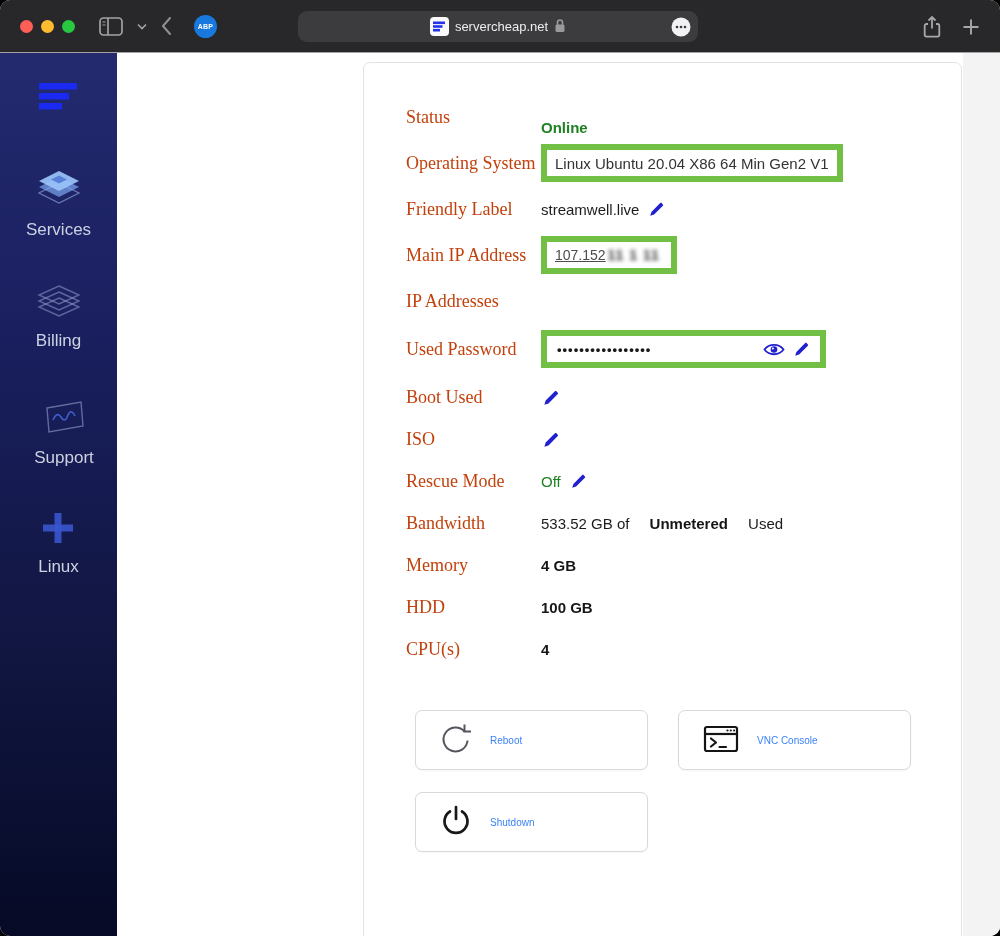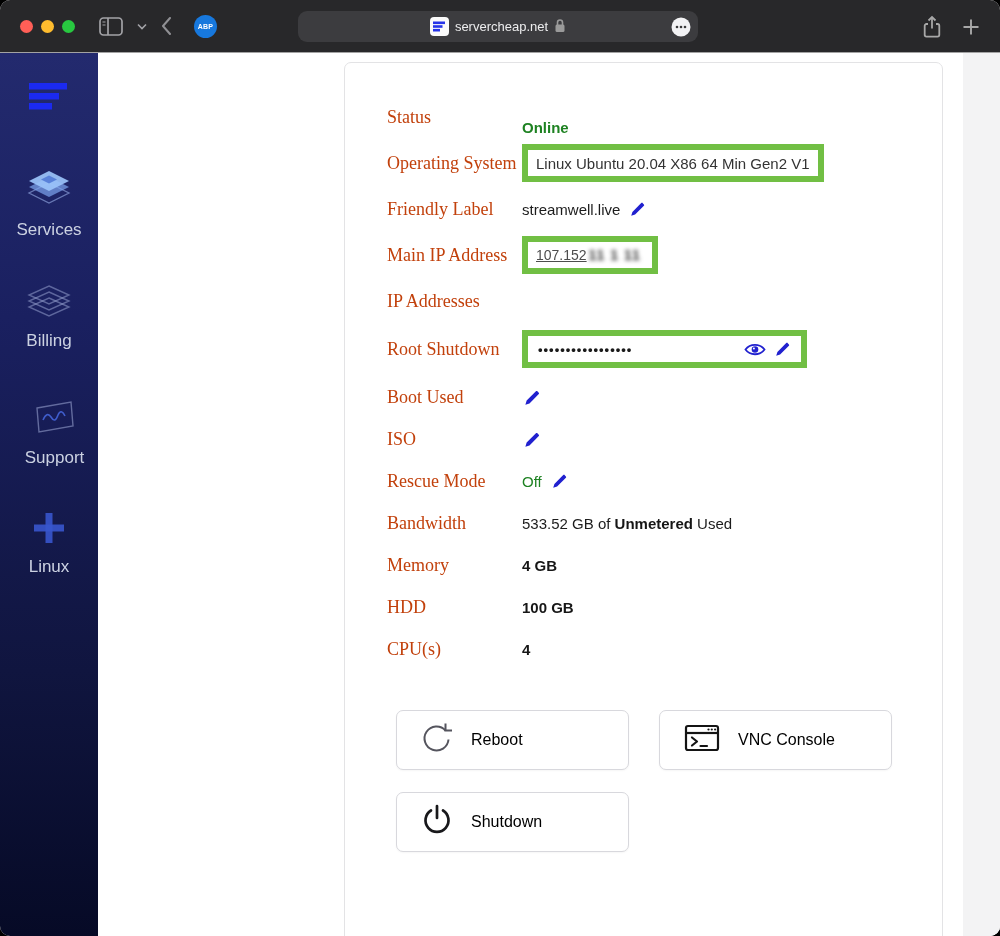--- a/index.html
+++ b/index.html
@@ -30,21 +30,21 @@
   }
   .favicon{
     width:19px;height:19px;background:#fafafa;border-radius:4px;
     display:flex;align-items:center;justify-content:center;
   }
   .url-ellipsis{position:absolute;right:7px;top:6px;}
   .tb-right{position:absolute;right:20px;top:0;height:53px;display:flex;align-items:center;gap:20px;}
   
   .content{display:flex;height:883px;}
   .sidebar{
-    width:98px;flex:none;display:flex;flex-direction:column;align-items:center;
+    width:117px;flex:none;display:flex;flex-direction:column;align-items:center;
     background:linear-gradient(180deg,#232a6e 0%,#1a2060 30%,#10153f 70%,#060a26 100%);
   }
   .logo{margin-top:30px;}
   .side-item{display:flex;flex-direction:column;align-items:center;cursor:pointer;}
   .side-item .lbl{color:#ccd2e2;font-size:17px;margin-top:7px;}
   .mt-services{margin-top:48px;}
   .mt-billing{margin-top:44px;}
   .mt-support{margin-top:46px;margin-left:11px;}
   .mt-deploy{margin-top:42px;}
   .main{flex:1;background:#fff;position:relative;overflow:hidden;}
@@ -73,21 +73,21 @@
   .dots{font-size:13px;font-weight:bold;color:#1a1a1a;letter-spacing:1px;}
   .pwd-icons{display:flex;align-items:center;gap:7px;}
   .icon-btn{background:none;border:none;padding:0;display:flex;align-items:center;cursor:pointer;}
   
   .btn-grid{margin-top:40px;margin-left:9px;width:496px;display:flex;flex-wrap:wrap;gap:22px 30px;}
   .action-btn{
     width:233px;height:60px;background:#fff;border:1px solid #d8d8dd;border-radius:7px;
     display:flex;align-items:center;gap:16px;padding:0 0 0 22px;cursor:pointer;
     box-shadow:0 1px 2px rgba(0,0,0,0.04);
   }
-  .action-btn span{color:#000000;font-size:16px;}
+  .action-btn span{color:#3b82f6;font-size:10px;}
 </style>
 </head>
 <body>
 
 <div class="window">
 
   <div class="topbar">
     <div class="traffic">
       <div class="light" style="background:#ff5f57"></div>
       <div class="light" style="background:#febc2e"></div>
@@ -255,21 +255,21 @@
             </span>
           </span>
         </div>
 
         <div class="row">
           <span class="label">IP Addresses</span>
           <span class="value"></span>
         </div>
 
         <div class="row" style="min-height:54px">
-          <span class="label">Root Shutdown</span>
+          <span class="label">Used Password</span>
           <span class="value">
             <span class="hl-box pwd">
               <span class="dots">•••••••••••••••••</span>
               <span class="pwd-icons">
                 <button class="icon-btn">
                   <svg width="22" height="15" viewBox="0 0 22 15" fill="none">
                       <path d="M1.5 7.5 C6 1.2, 16 1.2, 20.5 7.5 C16 13.8, 6 13.8, 1.5 7.5 Z" stroke="#2121cf" stroke-width="1.8"></path>
                       <circle cx="11" cy="7.5" r="3.3" fill="#2121cf"></circle>
                       <circle cx="9.9" cy="6.4" r="1" fill="#fff"></circle>
                     </svg>
@@ -313,21 +313,21 @@
             <button class="icon-btn">
               <svg width="18" height="18" viewBox="0 0 18 18">
                   <path d="M13.6 2.1l2.3 2.3c.4.4.4 1 0 1.4l-8.8 8.8-3.9 1.2 1.2-3.9 8.8-8.8c.4-.4 1-.4 1.4 0z" fill="#2121cf"></path>
                 </svg>
             </button>
           </span>
         </div>
 
         <div class="row">
           <span class="label">Bandwidth</span>
-          <span class="value" style="gap:0">
+          <span class="value" style="gap:16px">
             <span style="white-space:pre">533.52 GB of </span>
             <span class="bold">Unmetered</span>
             <span style="white-space:pre"> Used</span>
           </span>
         </div>
 
         <div class="row">
           <span class="label">Memory</span>
           <span class="value">
               <span class="bold">4 GB</span>

